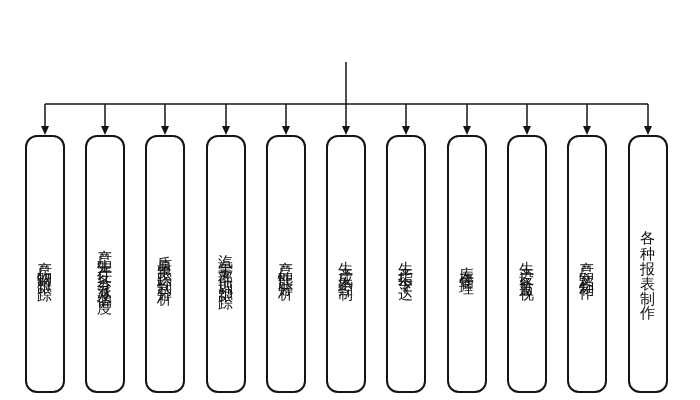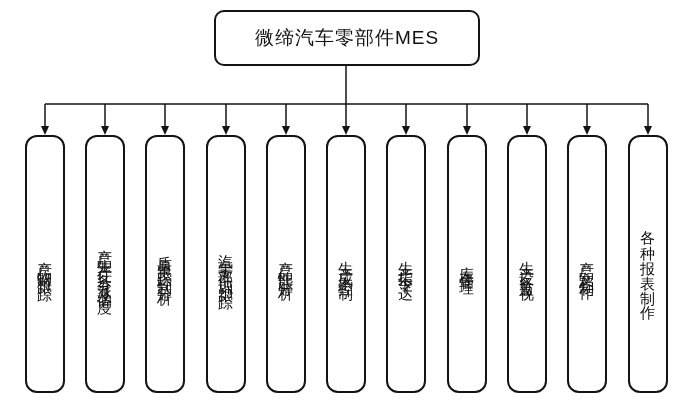--- a/index.html
+++ b/index.html
@@ -109,23 +109,20 @@
       <polygon points="282,126 290,126 286,135"></polygon>
       <polygon points="342,126 350,126 346,135"></polygon>
       <polygon points="402,126 410,126 406,135"></polygon>
       <polygon points="463,126 471,126 467,135"></polygon>
       <polygon points="523,126 531,126 527,135"></polygon>
       <polygon points="583,126 591,126 587,135"></polygon>
       <polygon points="644,126 652,126 648,135"></polygon>
     </g>
   </svg>
 
-  <div class="root-node">
-    <span>微缔汽车零部件MES</span>
-  </div>
 
   <div class="node n1">
     <span class="node-label">产品物料跟踪</span>
   </div>
   <div class="node n2">
     <span class="node-label">产品生产任务分派及调度</span>
   </div>
   <div class="node n3">
     <span class="node-label">质量跟踪控制分析</span>
   </div>

